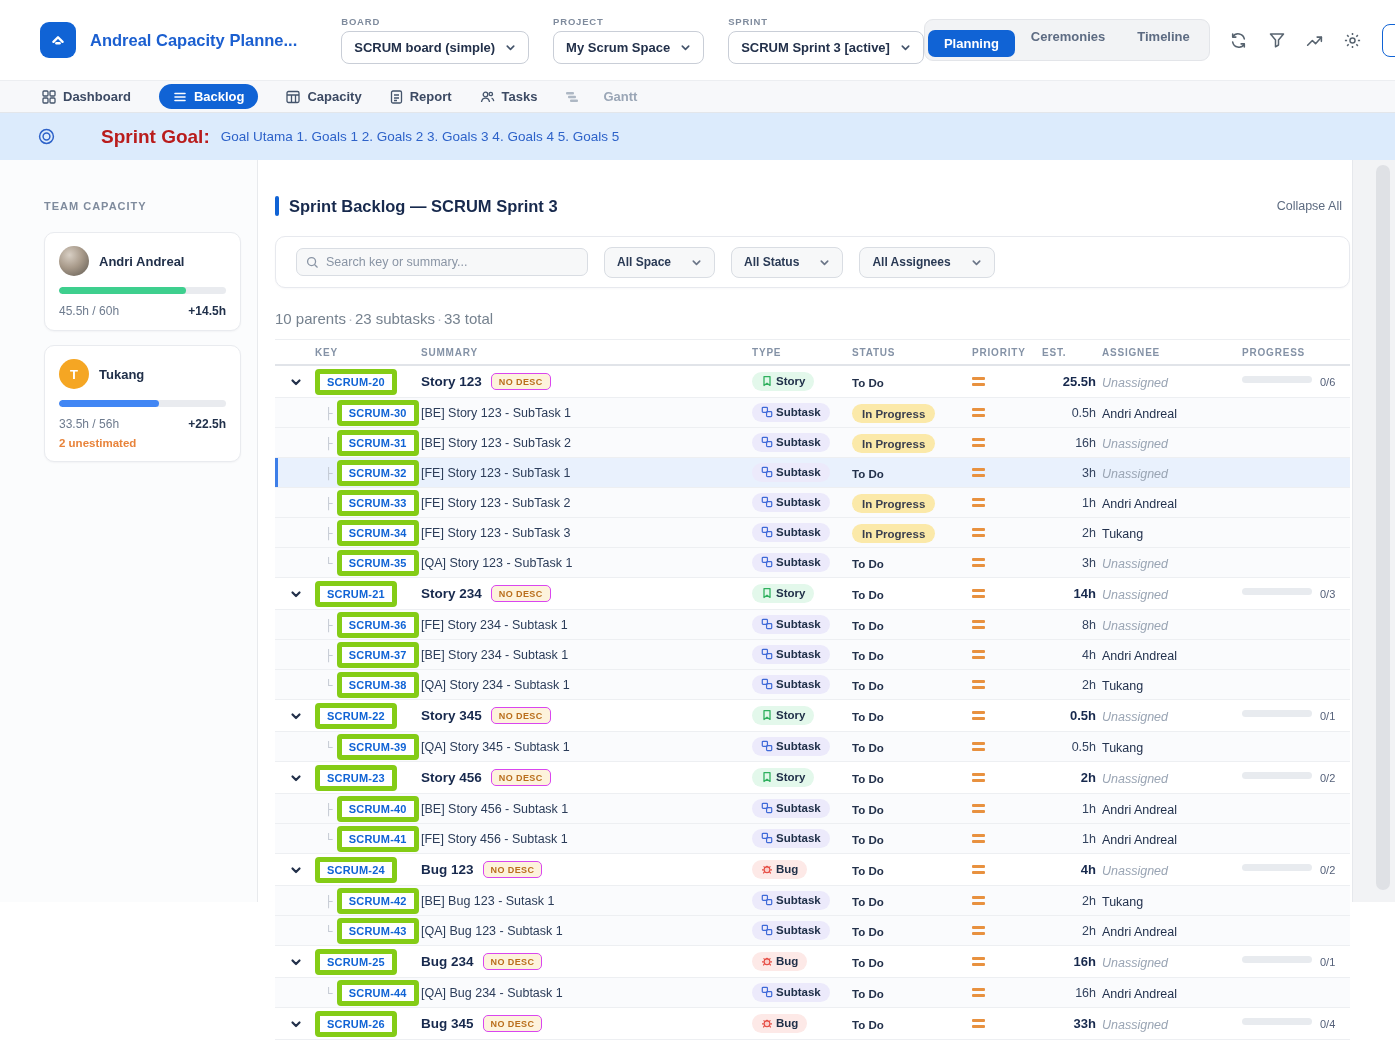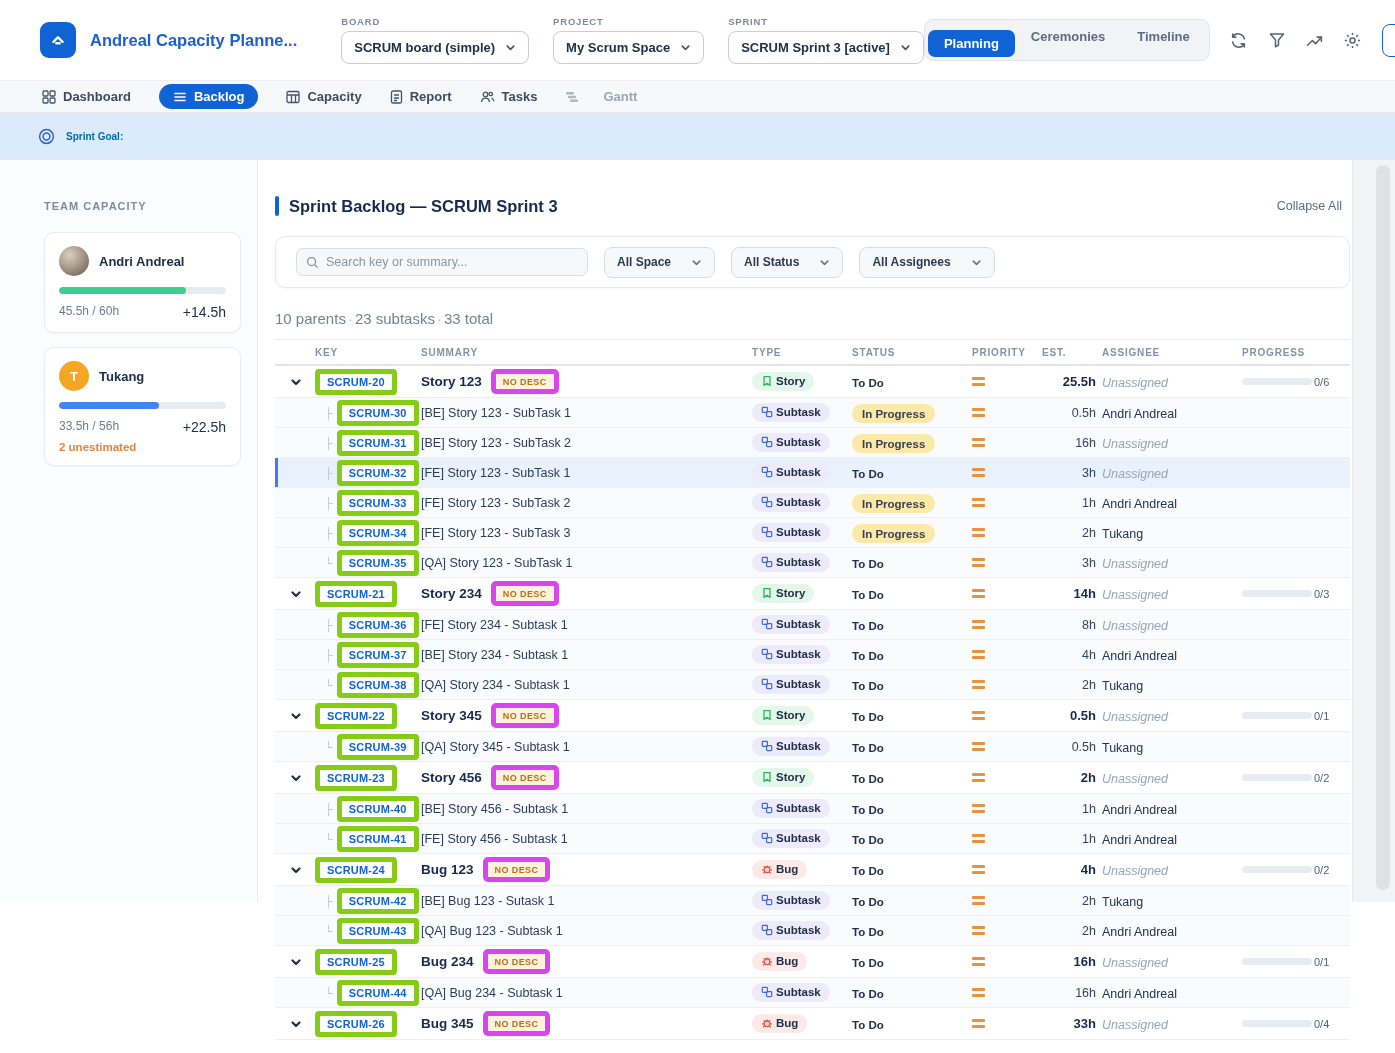--- a/index.html
+++ b/index.html
@@ -22,37 +22,37 @@
   .export-btn { height:33px; padding:0 16px; border:1.5px solid #1063d5; border-radius:8px; background:#fff; color:#1063d5; font-size:13.5px; font-weight:700; display:flex; align-items:center; cursor:pointer; }
 
   
   .nav { height:33px; background:#f7f8fa; border-top:1px solid #eceef1; border-bottom:1px solid #e3e6ea; display:flex; align-items:center; padding-left:42px; gap:28px; }
   .nav-item { display:flex; align-items:center; gap:7px; font-size:13px; font-weight:600; color:#3c4a63; cursor:pointer; white-space:nowrap; }
   .nav-item.active { background:#1063d5; color:#fff; border-radius:15px; padding:5px 14px; }
   .nav-item.muted { color:#9aa6b6;gap:24px; }
 
   
   .goal-banner { height:47px; background:#dcebfc; display:flex; align-items:center; padding-left:38px; gap:11px; }
-  .goal-label { font-size:10px; font-weight:700; color:#0369a1; }
+  .goal-label { font-size:19px; font-weight:700; color:#b91c1c;margin-left:35px; }
   .goal-text { font-size:13.5px; color:#2d62c9; }
 
   
   .content { display:flex; height:742px; }
   .sidebar { width:258px; flex:0 0 auto; background:#fbfcfd; border-right:1px solid #e8eaed; padding:40px 16px 0 44px; }
   .tc-title { font-size:11px; font-weight:700; color:#7f8b9d; letter-spacing:1px; margin-bottom:20px; }
   .member-card { background:#fff; border:1px solid #e9ebef; border-radius:10px; padding:13px 14px 12px; margin-bottom:14px; box-shadow:0 1px 2px rgba(20,30,50,.04); }
   .member-top { display:flex; align-items:center; gap:10px; margin-bottom:11px; }
   .avatar { width:30px; height:30px; border-radius:50%; flex:0 0 auto; display:flex; align-items:center; justify-content:center; font-size:13px; font-weight:700; color:#fff; }
   .avatar.photo { background:radial-gradient(circle at 35% 30%, #d8cfc4 0%, #a89a8a 45%, #5d574f 100%); }
   .member-name { font-size:13px; font-weight:600; color:#21304a; }
   .cap-bar { height:7px; border-radius:4px; background:#e9ebef; overflow:hidden; }
   .cap-fill { height:100%; border-radius:4px; }
   .member-stats { display:flex; justify-content:space-between; margin-top:10px; }
   .hours { font-size:12px; color:#6e7b8e; }
-  .remaining { font-size:14px; font-weight:400; color:#20304a;margin-left:14px; }
+  .remaining { font-size:12px; font-weight:700; color:#20304a;margin-left:14px; }
   .unest { margin-top:6px; font-size:11.5px; font-weight:600; color:#e8833a; }
 
   .main { flex:1 1 auto; padding:36px 2px 0 17px; background:#fff; min-width:0; }
   .scroll-gutter { width:43px; flex:0 0 auto; background:#f2f3f5; border-left:1px solid #e6e8ec; position:relative; }
   .scroll-thumb { position:absolute; right:5px; top:5px; width:14px; height:725px; background:#dfe1e5; border-radius:7px; }
 
   .section-head { display:flex; align-items:center; }
   .accent { width:4px; height:20px; background:#1063d5; border-radius:2px; margin-right:10px; }
   .section-title { font-size:16.5px; font-weight:700; color:#17294d; }
   .collapse-all { margin-left:auto; font-size:12.5px; color:#5d6b80; cursor:pointer; padding-right:8px; }
@@ -75,34 +75,34 @@
   .trow.parent { height:32px; background:#fff; }
   .trow.sub { background:#fafbfd; }
   .trow.highlighted { background:#e9f1fd; box-shadow:inset 3px 0 0 #3d7ee8; }
   .cell-chevron { padding-left:15px; display:flex; align-items:center; }
   .cell-key { display:flex; align-items:center; }
   .connector { color:#b8bfca; font-size:11px; margin:0 4px 0 10px; }
   .key-badge { border:5px solid #84cc16; background:#fff; color:#1063d5; font-size:11px; font-weight:700; padding:2px 7px; border-radius:4px; letter-spacing:.2px; cursor:pointer; white-space:nowrap; }
   .cell-summary { display:flex; align-items:center; gap:9px; overflow:hidden; }
   .sum-parent { font-size:13.5px; font-weight:700; color:#17294d; white-space:nowrap; }
   .sum-sub { font-size:12.5px; color:#2b3c59; white-space:nowrap; }
-  .nodesc { background:#fdf3dc; border:5px solid #d946ef; color:#b96e1c; font-size:9px; font-weight:700; letter-spacing:.4px; padding:2.5px 7px; border-radius:5px; white-space:nowrap; }
+  .nodesc { background:#fdf3dc; border:1px solid #d946ef; color:#b96e1c; font-size:9px; font-weight:700; letter-spacing:.4px; padding:2.5px 7px; border-radius:5px; white-space:nowrap; }
   .type-badge { display:inline-flex; align-items:center; gap:3px; padding:3.5px 9px; border-radius:10px; font-size:11.5px; font-weight:600; color:#203049; }
   .type-story { background:#e3f8eb; }
   .type-subtask { background:#eceafb; }
   .type-bug { background:#fde9e7; }
   .status-text { font-size:11.5px; font-weight:600; color:#22304a; }
   .status-inprogress { background:#fbe9a9; color:#3a3f4f; font-size:11.5px; font-weight:600; padding:3.5px 10px; border-radius:10px; }
   .prio { display:flex; flex-direction:column; gap:2.5px; }
   .prio span { width:13px; height:3px; background:#e8913f; border-radius:1px; }
   .cell-est { text-align:right; padding-right:6px; font-size:12.5px; color:#33435f; }
   .trow.parent .cell-est { font-weight:700; font-size:13px; color:#17294d; }
   .assignee { font-size:12.5px; color:#23324e; white-space:nowrap; }
   .assignee.unassigned { font-style:italic; color:#9aa5b4; }
-  .cell-progress { display:flex; align-items:center; gap:2px; }
+  .cell-progress { display:flex; align-items:flex-start; gap:8px; }
   .pbar { width:70px; height:7px; background:#e8ebef; border-radius:4px; }
   .ptext { font-size:11px; color:#55617a; }
 </style>
 </head>
 <body>
 
 <div class="topbar">
   <div class="logo">
     <svg width="16" height="16" viewBox="0 0 14 14" fill="none" stroke="#fff" stroke-width="2.1" stroke-linecap="round" stroke-linejoin="round">
         <path d="M3 8.6 7 4.6l4 4"></path>
@@ -244,20 +244,21 @@
   </div>
 
 <div class="goal-banner">
   <span style="display:flex;">
     <svg width="17" height="17" viewBox="0 0 16 16" fill="none" stroke="#2d62c9" stroke-width="1.4">
         <circle cx="8" cy="8" r="6.5"></circle>
         <circle cx="8" cy="8" r="3.2"></circle>
       </svg>
   </span>
   <span class="goal-label">Sprint Goal:</span>
+  <span class="goal-text">Goal Utama 1. Goals 1 2. Goals 2 3. Goals 3 4. Goals 4 5. Goals 5</span>
 </div>
 
 <div class="content">
   <div class="sidebar">
     <div class="tc-title">TEAM CAPACITY</div>
     <div id="members">
         <div class="member-card">
           <div class="member-top">
             <div class="avatar photo"></div>
             <div class="member-name">Andri Andreal</div>

